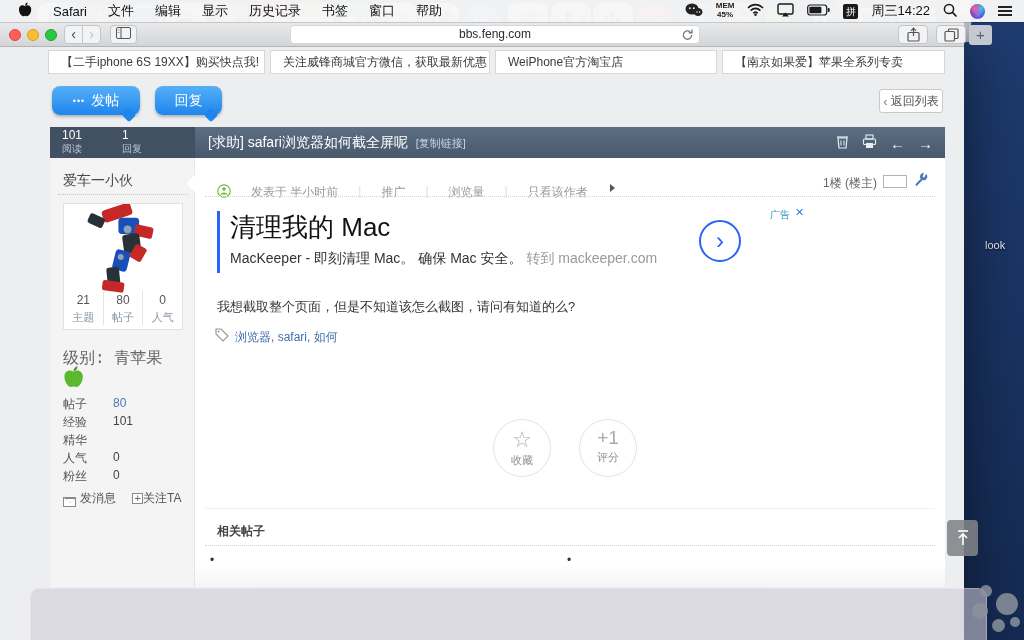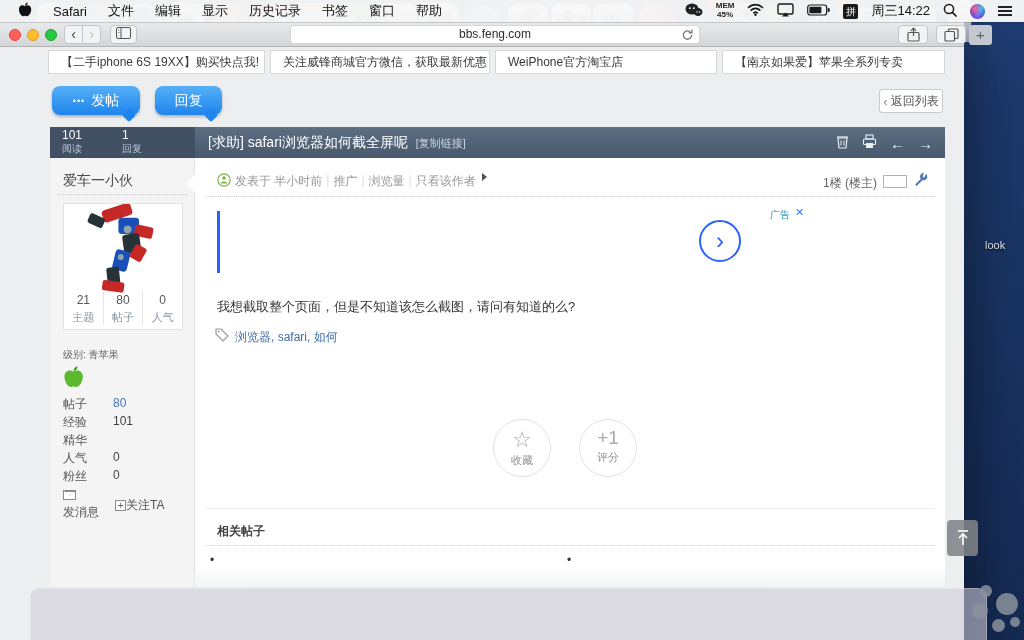--- a/index.html
+++ b/index.html
@@ -78,33 +78,33 @@
   .notch{position:absolute;left:189px;top:177px;width:13px;height:13px;background:#fff;transform:rotate(45deg);z-index:3;}
 
   .u-name{position:absolute;left:13px;top:14px;font-size:14px;color:#4a4a4a;}
   .u-dash{position:absolute;left:8px;top:36px;width:130px;border-top:1px dotted #c9c9c9;}
   .u-card{position:absolute;left:13px;top:45px;width:120px;height:127px;background:#fff;border:1px solid #e2e2e2;}
   .u-stats{position:absolute;left:0;bottom:4px;width:100%;display:flex;text-align:center;}
   .u-stats .col{flex:1;line-height:1.5;}
   .u-stats .col + .col{border-left:1px solid #e5e5e5;}
   .u-stats .num{font-size:12px;color:#555;}
   .u-stats .lab{font-size:11px;color:#8a97a5;}
-  .u-level{position:absolute;left:13px;top:190px;font-size:10px;color:#666;}
+  .u-level{position:absolute;left:13px;top:190px;font-size:16px;color:#666;font-family:Liberation Mono, monospace;}
   .u-apple{position:absolute;left:13px;top:208px;}
   .u-row{position:absolute;left:13px;font-size:12px;color:#555;width:120px;}
   .u-row .val{position:absolute;left:50px;color:#444;}
   .u-row .val.blue{color:#4a76b8;}
   .u-actions{position:absolute;left:13px;top:312px;font-size:12px;color:#555;display:flex;gap:16px;align-items:center;}
   .mini-env{width:13px;height:10px;border:1px solid #8a8a8a;position:relative;display:inline-block;background:#fff;}
   .mini-env::after{content:"";position:absolute;left:0;top:0;border-left:6px solid transparent;border-right:6px solid transparent;border-top:5px solid #8a8a8a;}
   .mini-env::before{content:"";position:absolute;left:1px;top:1px;border-left:5px solid transparent;border-right:5px solid transparent;border-top:4px solid #fff;z-index:1;}
   .mini-plus{width:11px;height:11px;border:1px solid #8a8a8a;display:inline-block;position:relative;background:#fff;}
   .mini-plus::after{content:"+";position:absolute;left:1.5px;top:-2.5px;font-size:11px;color:#666;}
 
-  .meta-row{position:absolute;left:22px;top:15px;font-size:12px;color:#999;display:flex;gap:4px;}
+  .meta-row{position:absolute;left:22px;top:26px;font-size:12px;color:#999;display:flex;gap:20px;}
   .meta-row .sep{color:#ddd;}
   .meta-tri{display:inline-block;width:0;height:0;border-left:5px solid #555;border-top:4px solid transparent;border-bottom:4px solid transparent;margin-left:2px;}
   .floor{position:absolute;right:68px;top:17px;font-size:12px;color:#666;}
   .floor-box{position:absolute;right:38px;top:17px;width:24px;height:13px;border:1px solid #b3b3b3;background:#fff;}
   .wrench{position:absolute;right:16px;top:14px;}
   .meta-dash{position:absolute;left:10px;top:38px;width:730px;border-top:1px dotted #d5d5d5;}
 
   .ad{position:absolute;left:22px;top:50px;width:592px;height:74px;background:#fff;}
   .ad-bar{position:absolute;left:0;top:3px;width:3px;height:62px;background:#2962ff;}
   .ad-title{position:absolute;left:13px;top:2px;font-size:26px;color:#111;}
@@ -362,21 +362,21 @@
     <div class="u-row" style="top:274px;">
       <span>精华</span><span class="val"></span>
     </div>
     <div class="u-row" style="top:292px;">
       <span>人气</span><span class="val">0</span>
     </div>
     <div class="u-row" style="top:310px;">
       <span>粉丝</span><span class="val">0</span>
     </div>
     <div class="u-actions" style="top:332px;">
-      <span style="display:flex;align-items:flex-start;gap:4px;flex-direction:column;">
+      <span style="display:flex;align-items:flex-end;gap:4px;">
         <span class="mini-env"></span>
         <span>发消息</span>
       </span>
       <span style="display:flex;align-items:center;">
         <span class="mini-plus"></span>
         <span>关注TA</span>
       </span>
     </div>
   </div>
   <div class="notch"></div>
@@ -404,20 +404,25 @@
     <div class="wrench">
       <svg width="15" height="15" viewBox="0 0 15 15">
           <path d="M12.3 3.2 a3 3 0 1 1 -3.5 -1.5 L8 5 L10 7 L12.3 3.2 Z" fill="none" stroke="#4a7ab5" stroke-width="1.4"></path>
           <path d="M8.8 6.2 L2.5 12.8" stroke="#4a7ab5" stroke-width="2" stroke-linecap="round"></path>
         </svg>
     </div>
     <div class="meta-dash"></div>
 
     <div class="ad">
       <div class="ad-bar"></div>
+      <div class="ad-title">清理我的 Mac</div>
+      <div class="ad-desc">
+        <span>MacKeeper - 即刻清理 Mac。 确保 Mac 安全。</span>
+        <span class="ad-goto">转到 mackeeper.com</span>
+      </div>
       <div class="ad-circle">›</div>
       <div class="ad-tag">广告</div>
       <div class="ad-x">✕</div>
     </div>
 
     <div class="post-body">我想截取整个页面，但是不知道该怎么截图，请问有知道的么?</div>
 
     <div class="tag-row">
       <span>
         <svg width="14" height="14" viewBox="0 0 14 14">

